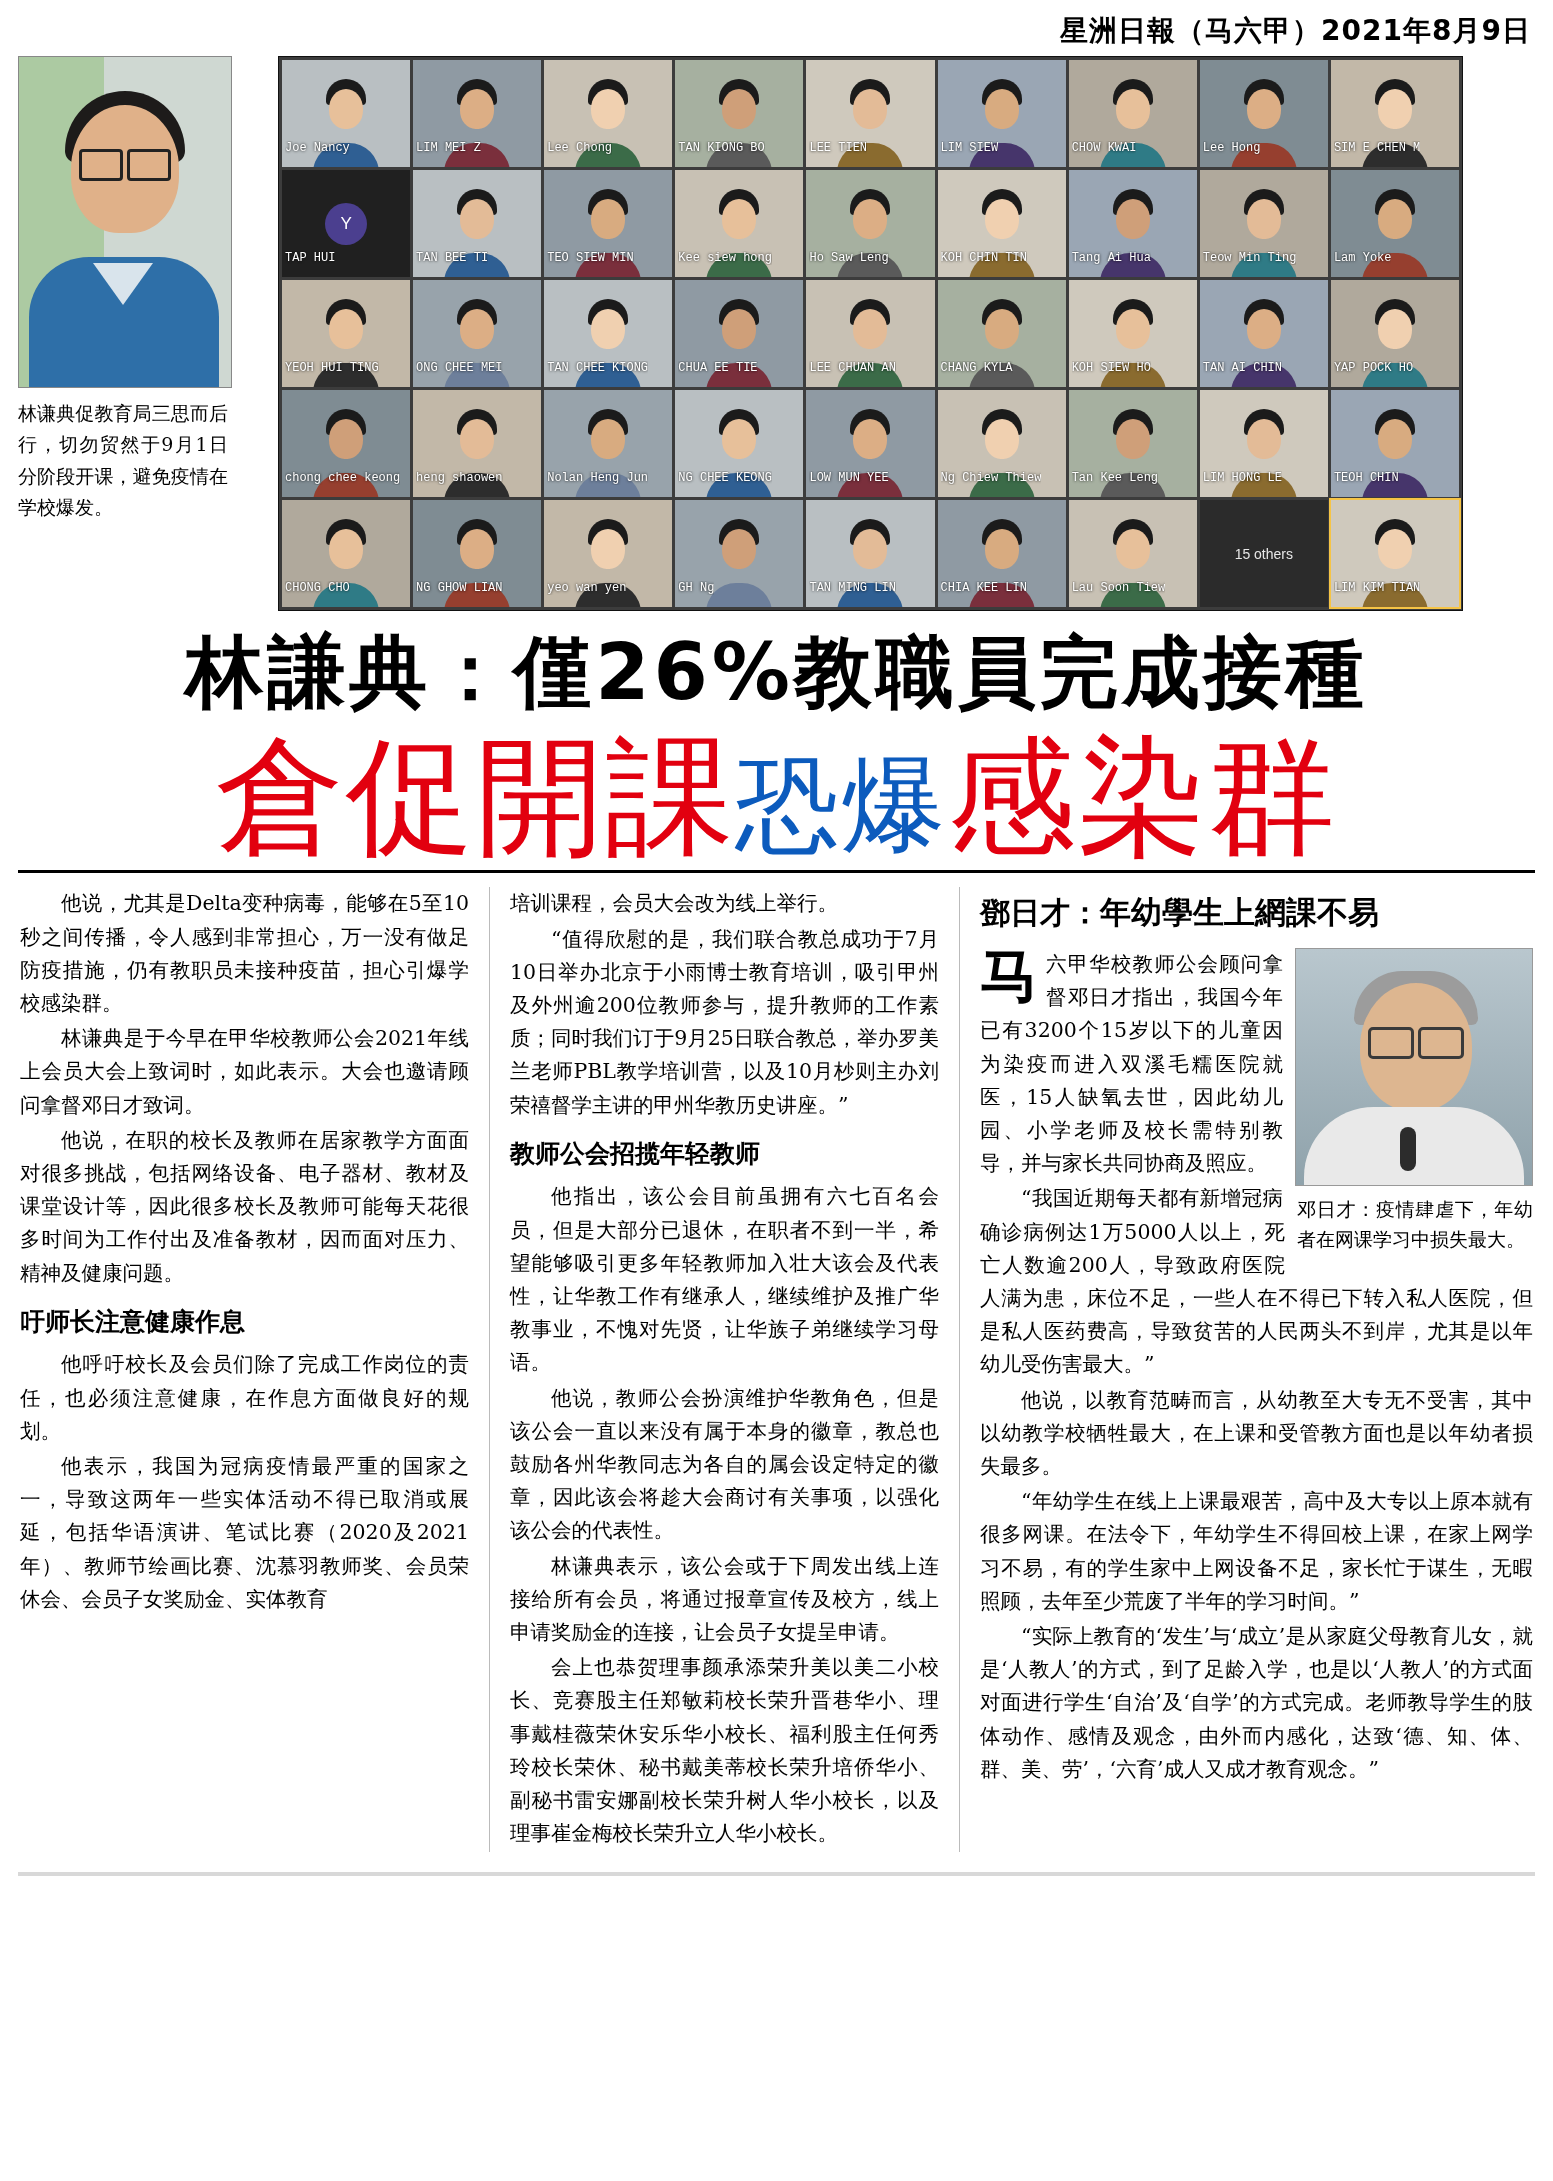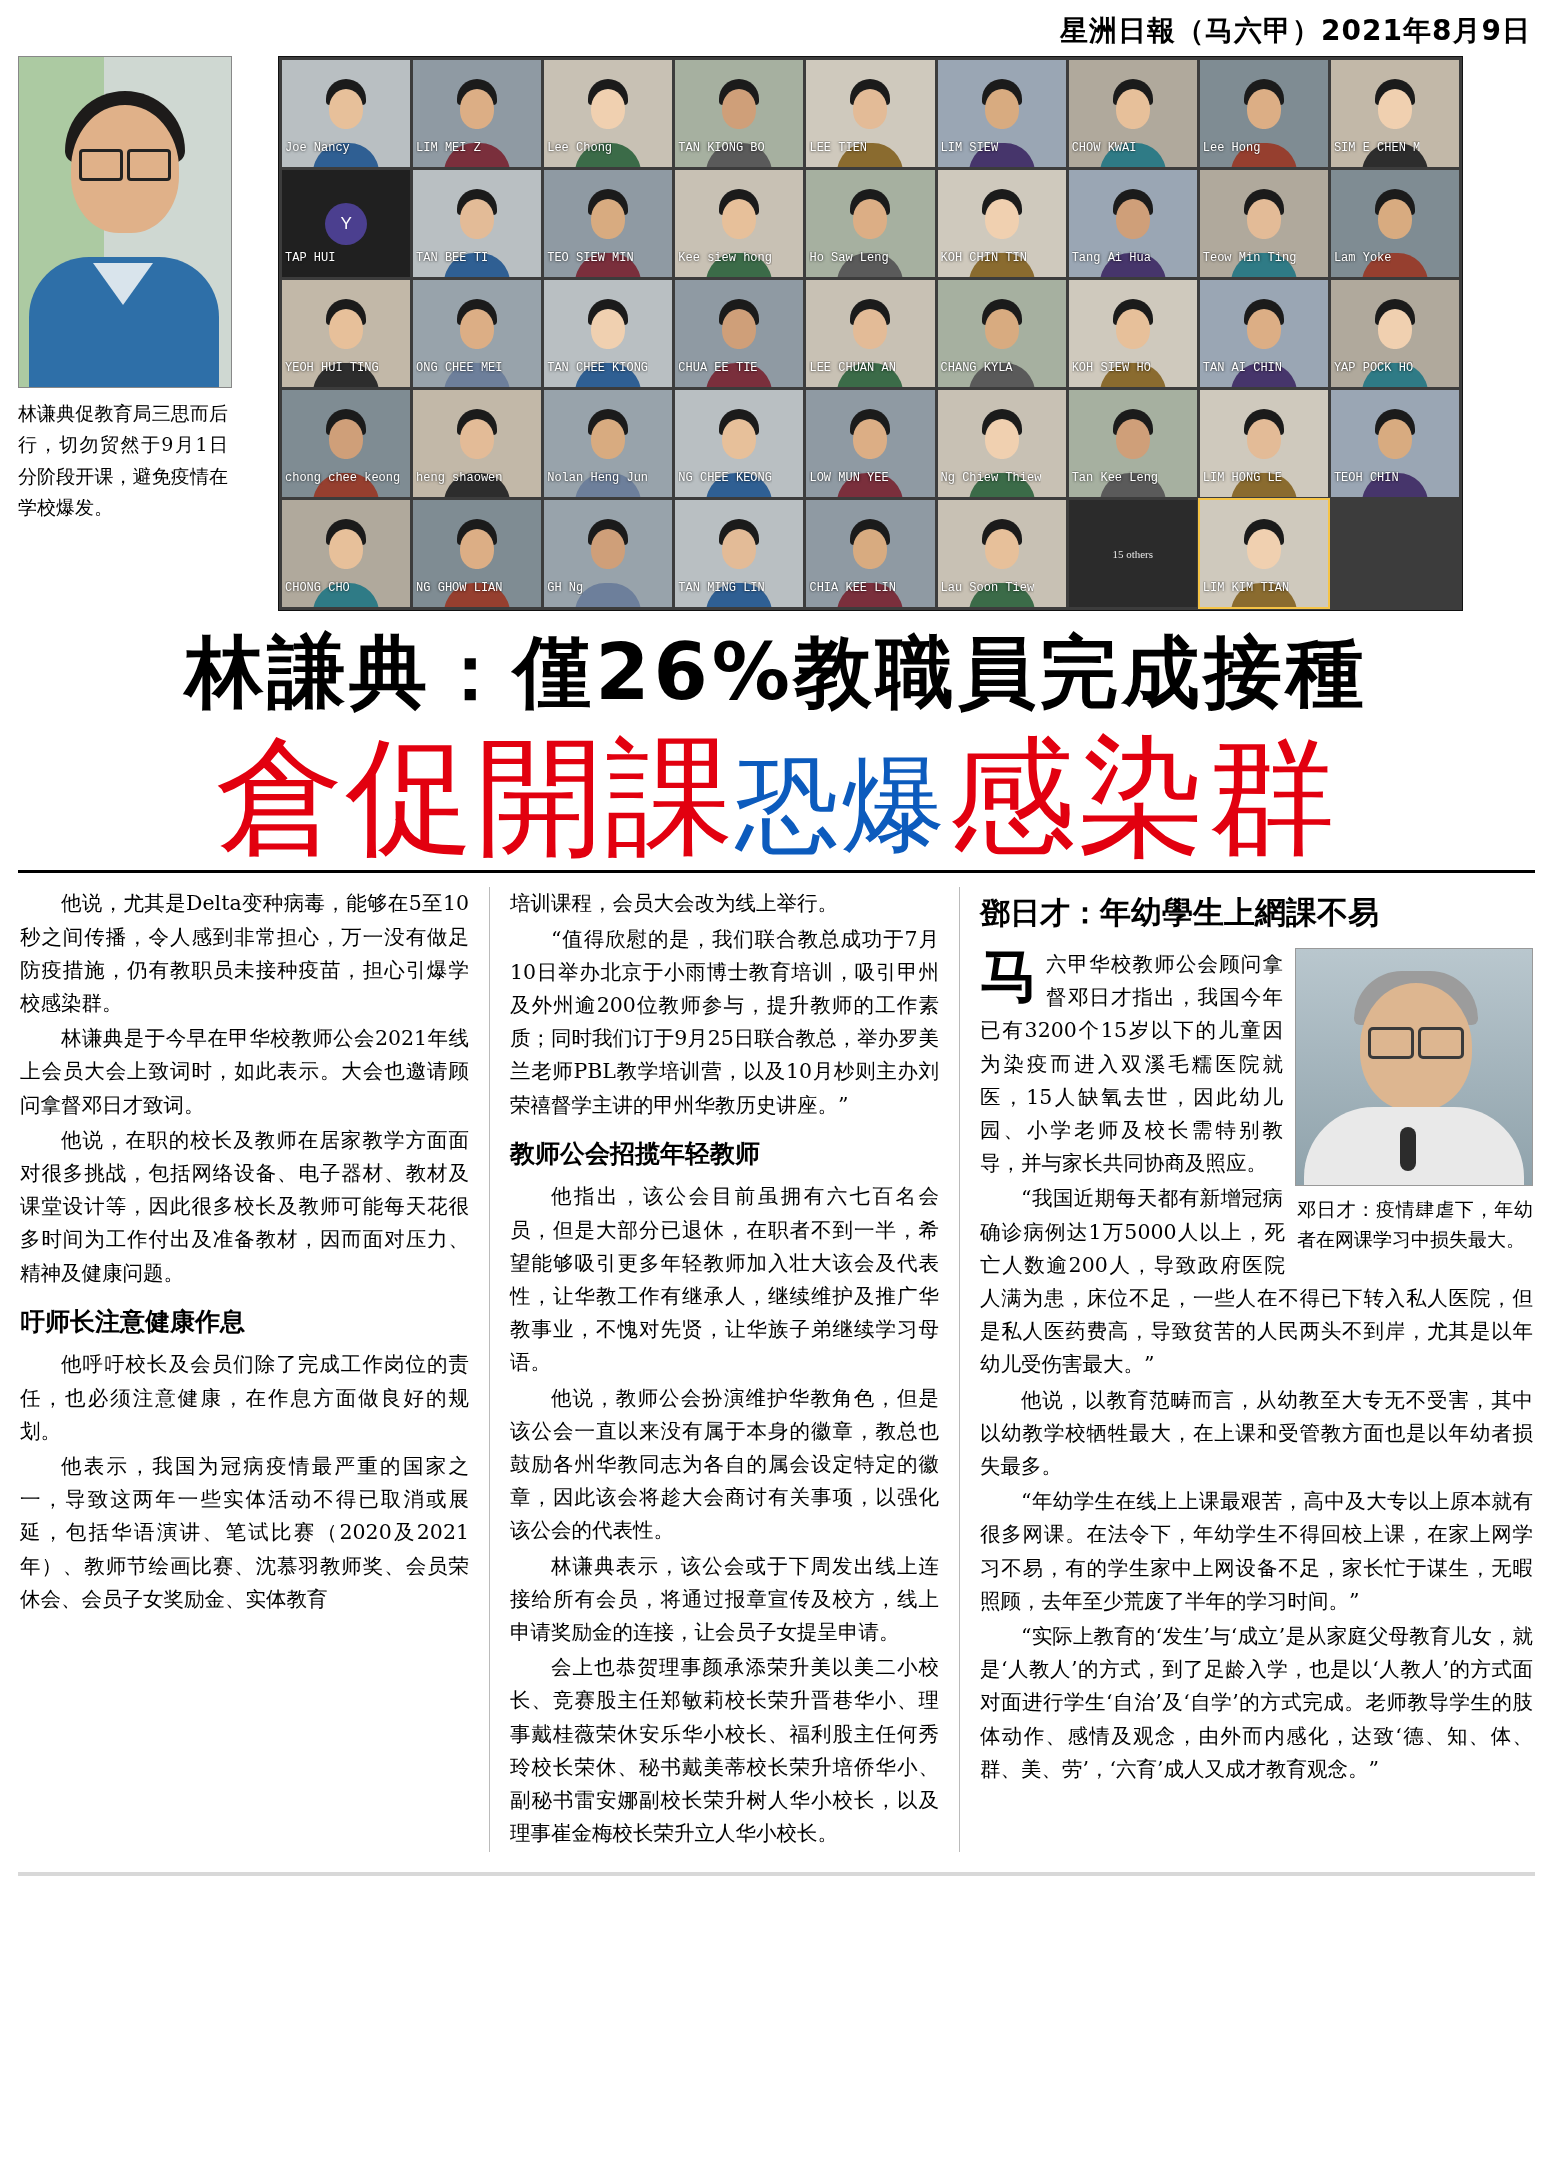--- a/index.html
+++ b/index.html
@@ -105,21 +105,21 @@
     width:66px;height:30px;border-radius:34px 34px 0 0;
   }
   .tile.initial{display:flex;align-items:center;justify-content:center;}
   .tile.initial .circ{
     width:42px;height:42px;border-radius:50%;background:#4b3f8f;color:#fff;
     display:flex;align-items:center;justify-content:center;font-size:17px;
     font-family:"Liberation Sans",sans-serif;
   }
   .tile .others{
     position:absolute;inset:0;display:flex;align-items:center;justify-content:center;
-    color:#e8e8e8;font-size:11px;font-family:Liberation Serif, serif;
+    color:#e8e8e8;font-size:14px;font-family:Liberation Sans, sans-serif;
   }
 
   
   .headline-1{
     text-align:center;
     font-size:78px;
     font-weight:bold;
     letter-spacing:4px;
     margin:10px 0 0 0;
     font-family:"DejaVu Sans","Liberation Sans",sans-serif;
@@ -438,20 +438,26 @@
             <div class="hairk"></div>
             <div class="face" style="background: rgb(231, 192, 154);"></div>
             <div class="nm">CHONG CHO</div>
           </div>
           <div class="tile" style="background: rgb(127, 140, 147);">
             <div class="torso" style="background: rgb(150, 63, 47);"></div>
             <div class="hairk"></div>
             <div class="face" style="background: rgb(220, 174, 133);"></div>
             <div class="nm">NG GHOW LIAN</div>
           </div>
+          <div class="tile" style="background: rgb(194, 184, 168);">
+            <div class="torso" style="background: rgb(45, 45, 45);"></div>
+            <div class="hairk"></div>
+            <div class="face" style="background: rgb(240, 208, 176);"></div>
+            <div class="nm">yeo wan yen</div>
+          </div>
           <div class="tile" style="background: rgb(152, 163, 171);">
             <div class="torso" style="background: rgb(109, 127, 155);"></div>
             <div class="hairk"></div>
             <div class="face" style="background: rgb(207, 159, 121);"></div>
             <div class="nm">GH Ng</div>
           </div>
           <div class="tile" style="background: rgb(185, 191, 194);">
             <div class="torso" style="background: rgb(47, 95, 147);"></div>
             <div class="hairk"></div>
             <div class="face" style="background: rgb(227, 187, 151);"></div>

